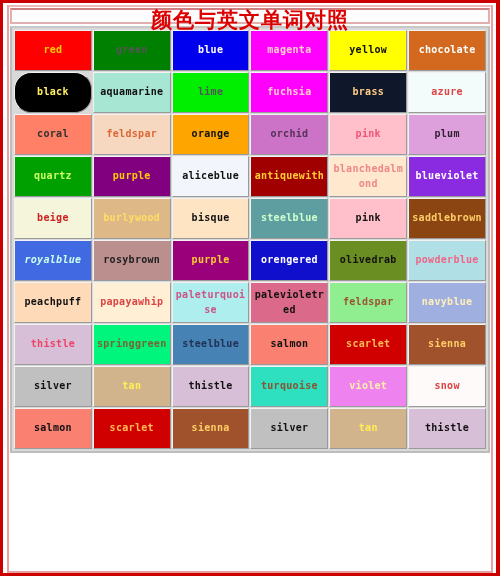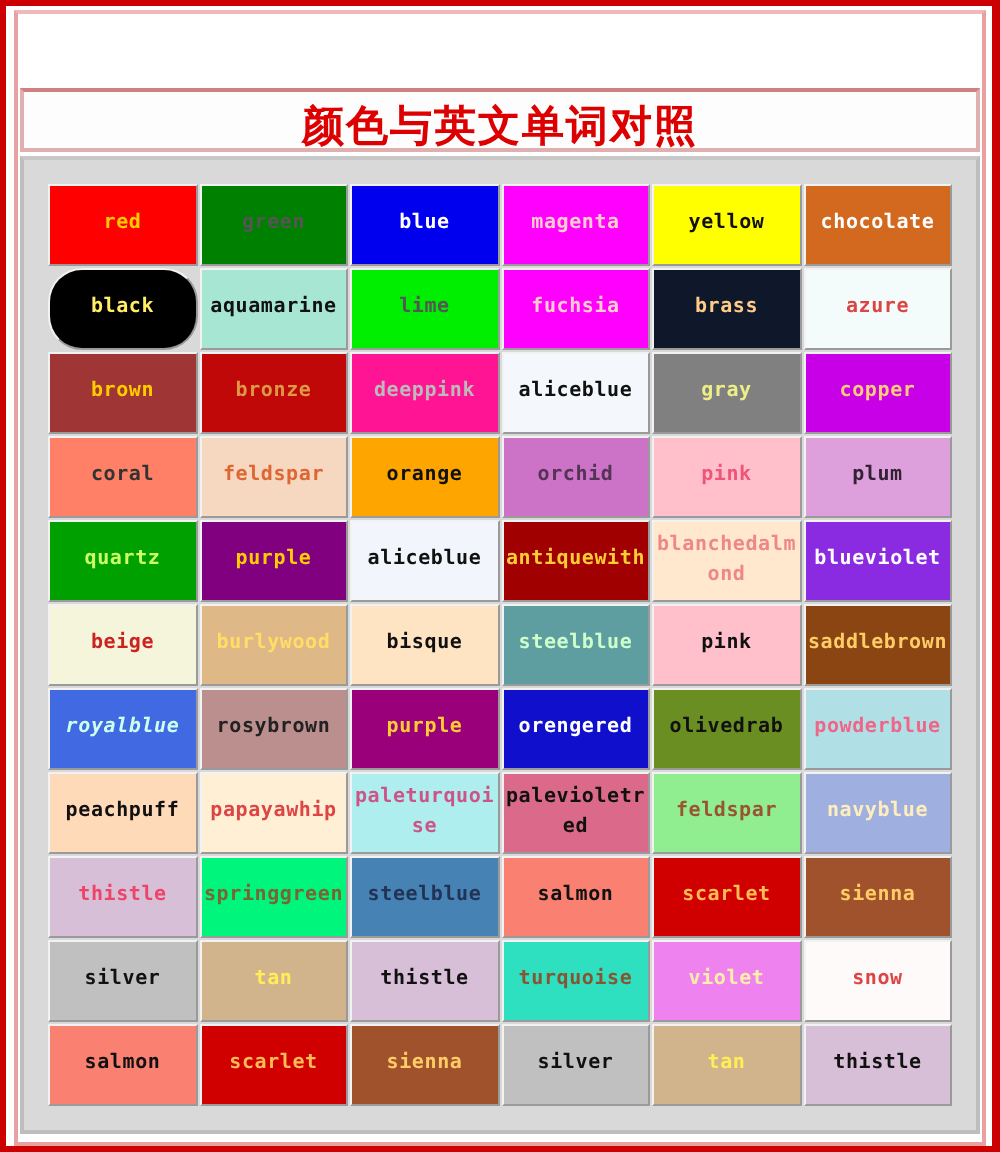--- a/index.html
+++ b/index.html
@@ -31,48 +31,47 @@
     border: 2px solid #e8a0a0;
     border-top-color: #f0b8b8;
     background: #ffffff;
     padding: 1px;
   }
 
   
   #title-box {
     box-sizing: border-box;
     width: 100%;
-    height: 32px;
+    height: 16px;
     border: 2px solid #e0b0b0;
     border-top-color: #d08080;
     background: #fdfdfd;
     display: flex;
-    align-items: flex-end;
+    align-items: flex-start;
     justify-content: center;
     margin-bottom: 2px;
-    margin-top: 36px;
   }
   #title-text {
     font-family: "DejaVu Sans", "Liberation Sans", sans-serif;
     font-size: 21px;
     font-weight: bold;
     color: #dd0000;
     letter-spacing: 1px;
     line-height: 1;
     white-space: nowrap;
   }
 
   
   #grid-frame {
     box-sizing: border-box;
     width: 100%;
     border: 2px solid #bdbdbd;
     border-top-color: #c8c8c8;
     background: #d9d9d9;
-    padding: 11px;
+    padding: 1px;
   }
   table#color-table {
     border-collapse: separate;
     border-spacing: 1px;
     width: 100%;
     table-layout: fixed;
     background: #d9d9d9;
   }
   table#color-table td {
     box-sizing: border-box;
@@ -115,28 +114,20 @@
               <td style="background: rgb(255, 255, 0); color: rgb(17, 17, 17);">yellow</td>
               <td style="background: rgb(210, 105, 30); color: rgb(255, 255, 255);">chocolate</td>
             </tr>
             <tr>
               <td style="background: rgb(0, 0, 0); color: rgb(255, 238, 102); border-radius: 17px;">black</td>
               <td style="background: rgb(168, 230, 212); color: rgb(17, 17, 17);">aquamarine</td>
               <td style="background: rgb(0, 238, 0); color: rgb(85, 85, 85);">lime</td>
               <td style="background: rgb(255, 0, 255); color: rgb(255, 204, 204);">fuchsia</td>
               <td style="background: #0f172a; color: rgb(255, 204, 136); margin-top: 33px;">brass</td>
               <td style="background: rgb(244, 251, 251); color: rgb(221, 68, 68);">azure</td>
-            </tr>
-            <tr>
-              <td style="background: rgb(160, 53, 53); color: rgb(255, 204, 0);">brown</td>
-              <td style="background: rgb(192, 8, 8); color: rgb(221, 153, 68);">bronze</td>
-              <td style="background: rgb(255, 20, 147); color: rgb(187, 187, 187);">deeppink</td>
-              <td style="background: rgb(244, 248, 252); color: rgb(17, 17, 17);">aliceblue</td>
-              <td style="background: rgb(128, 128, 128); color: rgb(238, 238, 136);">gray</td>
-              <td style="background: rgb(200, 0, 232); color: rgb(255, 204, 119);">copper</td>
             </tr>
             <tr>
               <td style="background: rgb(255, 128, 102); color: rgb(51, 51, 51);">coral</td>
               <td style="background: rgb(246, 216, 192); color: rgb(221, 102, 51);">feldspar</td>
               <td style="background: rgb(255, 165, 0); color: rgb(17, 17, 17);">orange</td>
               <td style="background: rgb(204, 115, 200); color: rgb(85, 51, 85);">orchid</td>
               <td style="background: rgb(255, 192, 203); color: rgb(238, 85, 119);">pink</td>
               <td style="background: rgb(221, 160, 221); color: rgb(51, 34, 51);">plum</td>
             </tr>
             <tr>

